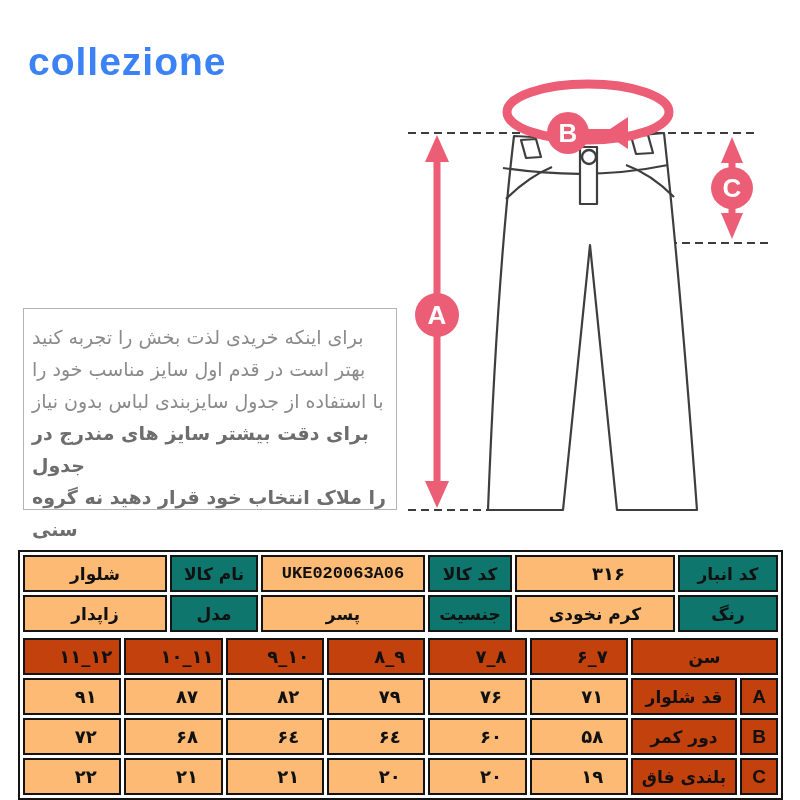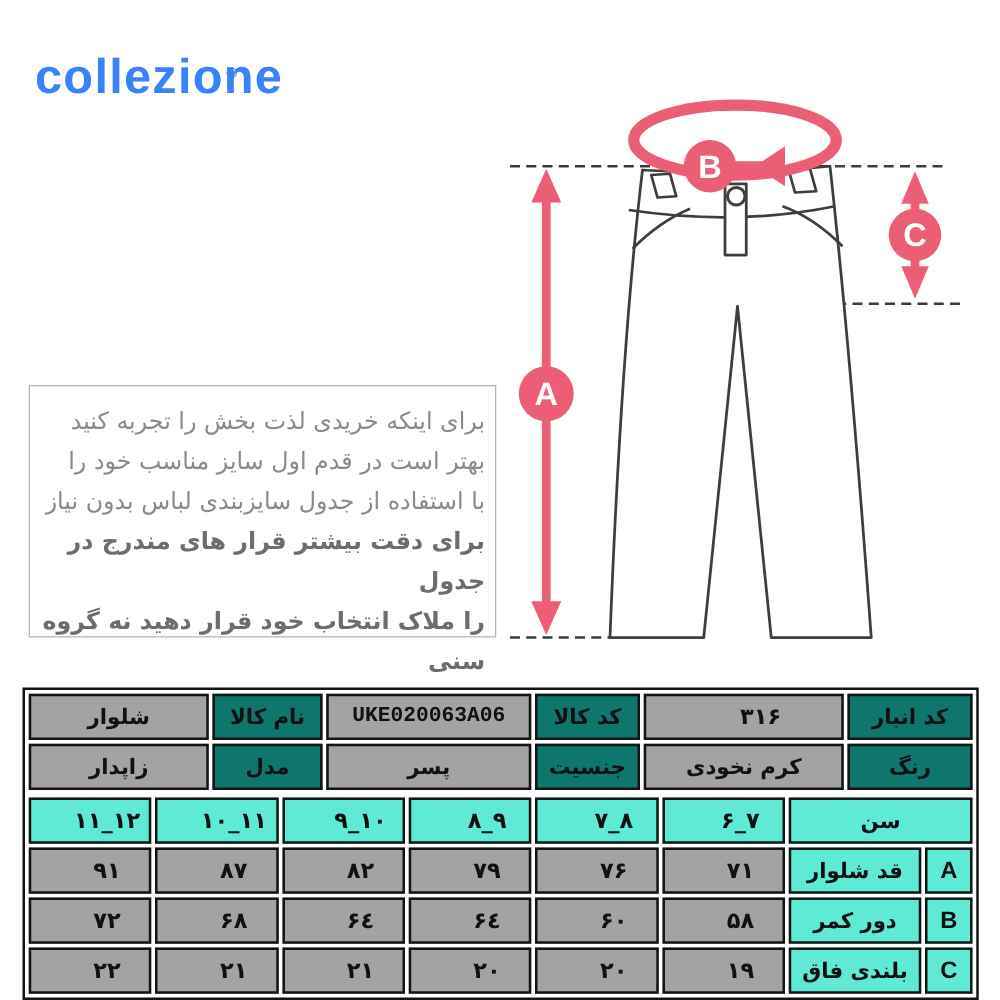--- a/index.html
+++ b/index.html
@@ -20,39 +20,39 @@
   
   .diagram{position:absolute;left:395px;top:78px;width:400px;height:440px;}
   .diagram text{
     font-family:"Liberation Sans","DejaVu Sans",sans-serif;
     font-weight:bold;fill:#ffffff;
   }
   
   .info-box{
     position:absolute;left:23px;top:308px;width:374px;height:202px;
     border:1px solid #b3b3b3;box-sizing:border-box;
-    direction:rtl;text-align:right;
+    direction:rtl;text-align:left;
     padding:12px 8px 0 8px;
   }
   .info-box p{margin:0;font-size:19px;line-height:32px;color:#8a8a8a;font-weight:500;}
   .info-box p.bold{color:#6d6d6d;font-weight:bold;}
   
   .table-wrap{
     position:absolute;left:18px;top:550px;width:765px;box-sizing:border-box;
     border:2px solid #141414;background:#ffffff;padding:0px;
   }
   table{border-collapse:separate;border-spacing:3px;width:100%;table-layout:fixed;direction:rtl;}
   td{
     border:2px solid #141414;text-align:center;vertical-align:middle;
     height:31px;font-weight:bold;font-size:17px;color:#111;
     overflow:hidden;white-space:nowrap;
   }
   td.hdr{background:#0f766e;}
-  td.val{background:#a3a3a3;}
-  td.lite{background:#5eead4;}
+  td.val{background:#fdba74;}
+  td.lite{background:#c2410c;}
   td.num{font-size:18px;direction:ltr;padding-left:28px;}
   td.letter{font-family:"Liberation Sans","DejaVu Sans",sans-serif;font-size:19px;}
   td.code{font-family:Liberation Mono, monospace;direction:ltr;font-size:17px;}
 </style>
 </head>
 <body>
 
 <div class="logo">
   <span>collezione</span>
   <span class="rmark">®</span>
@@ -97,21 +97,21 @@
     <text x="42" y="246" font-size="26" text-anchor="middle">A</text>
     <text x="173" y="64" font-size="26" text-anchor="middle">B</text>
     <text x="337" y="119" font-size="26" text-anchor="middle">C</text>
   </g>
 </svg>
 
 <div class="info-box">
   <p>برای اینکه خریدی لذت بخش را تجربه کنید</p>
   <p>بهتر است در قدم اول سایز مناسب خود را</p>
   <p>با استفاده از جدول سایزبندی لباس بدون نیاز</p>
-  <p class="bold">برای دقت بیشتر قرار های مندرج در جدول</p>
+  <p class="bold">برای دقت بیشتر سایز های مندرج در جدول</p>
   <p class="bold">را ملاک انتخاب خود قرار دهید نه گروه سنی</p>
 </div>
 
 <div class="table-wrap">
 
   <table>
     <colgroup>
       <col style="width:100px">
         <col style="width:160px">
         <col style="width:84px">

